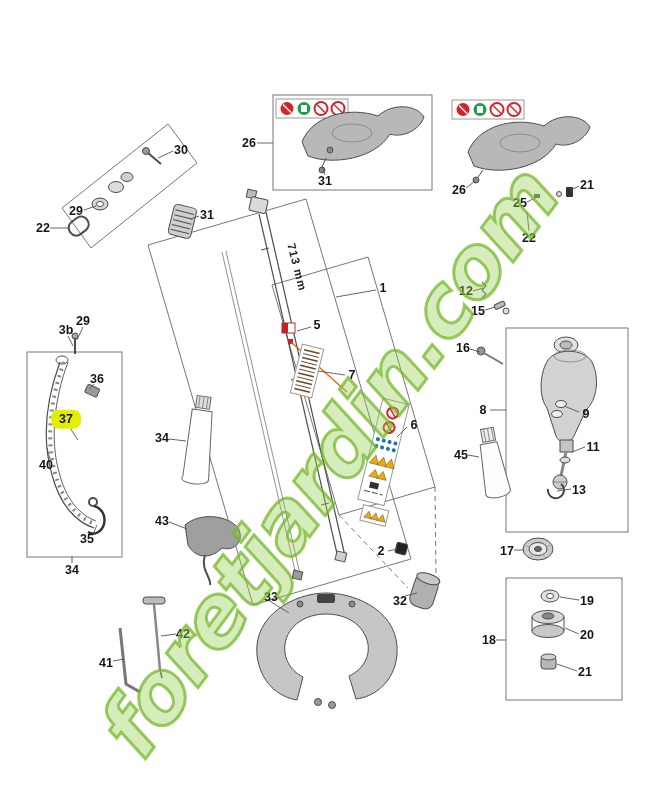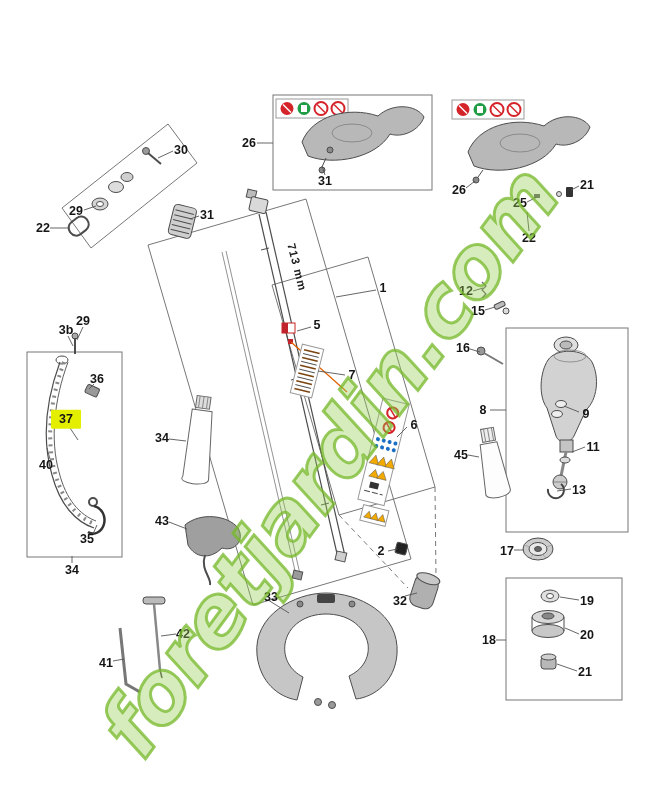--- a/index.html
+++ b/index.html
@@ -1,21 +1,21 @@
 <!DOCTYPE html>
 <html><head>
 <meta charset="utf-8">
 <style>
   html,body{margin:0;padding:0;background:#fff}
   .stage{position:relative;width:652px;height:800px;background:#fff;overflow:hidden;
          font-family:"Liberation Sans",sans-serif}
   .stage svg{position:absolute;left:0;top:0;z-index:1}
   .part-label{position:absolute;transform:translate(-50%,-50%);font-weight:700;
               font-size:12.5px;color:#151515;z-index:3;white-space:nowrap;line-height:1}
-  .part-label.hl{background:#e4ef00;padding:3px 8px;border-radius:1px}
+  .part-label.hl{background:#e4ef00;padding:3px 8px;border-radius:8px}
   .shaft-len{position:absolute;left:297px;top:242px;transform:rotate(76deg);
              transform-origin:0 0;font-size:11.5px;font-weight:700;color:#222;z-index:3;
              letter-spacing:1px;white-space:nowrap}
   .wm{position:absolute;left:80px;top:716px;transform:rotate(-53.5deg);transform-origin:0 0;
       font-family:"DejaVu Sans",sans-serif;font-style:italic;font-weight:700;font-size:84px;
       letter-spacing:-2px;color:rgba(150,205,80,0.38);-webkit-text-stroke:3px rgba(118,184,42,0.75);
       z-index:5;pointer-events:none;white-space:nowrap}
 </style>
 </head>
 <body>

